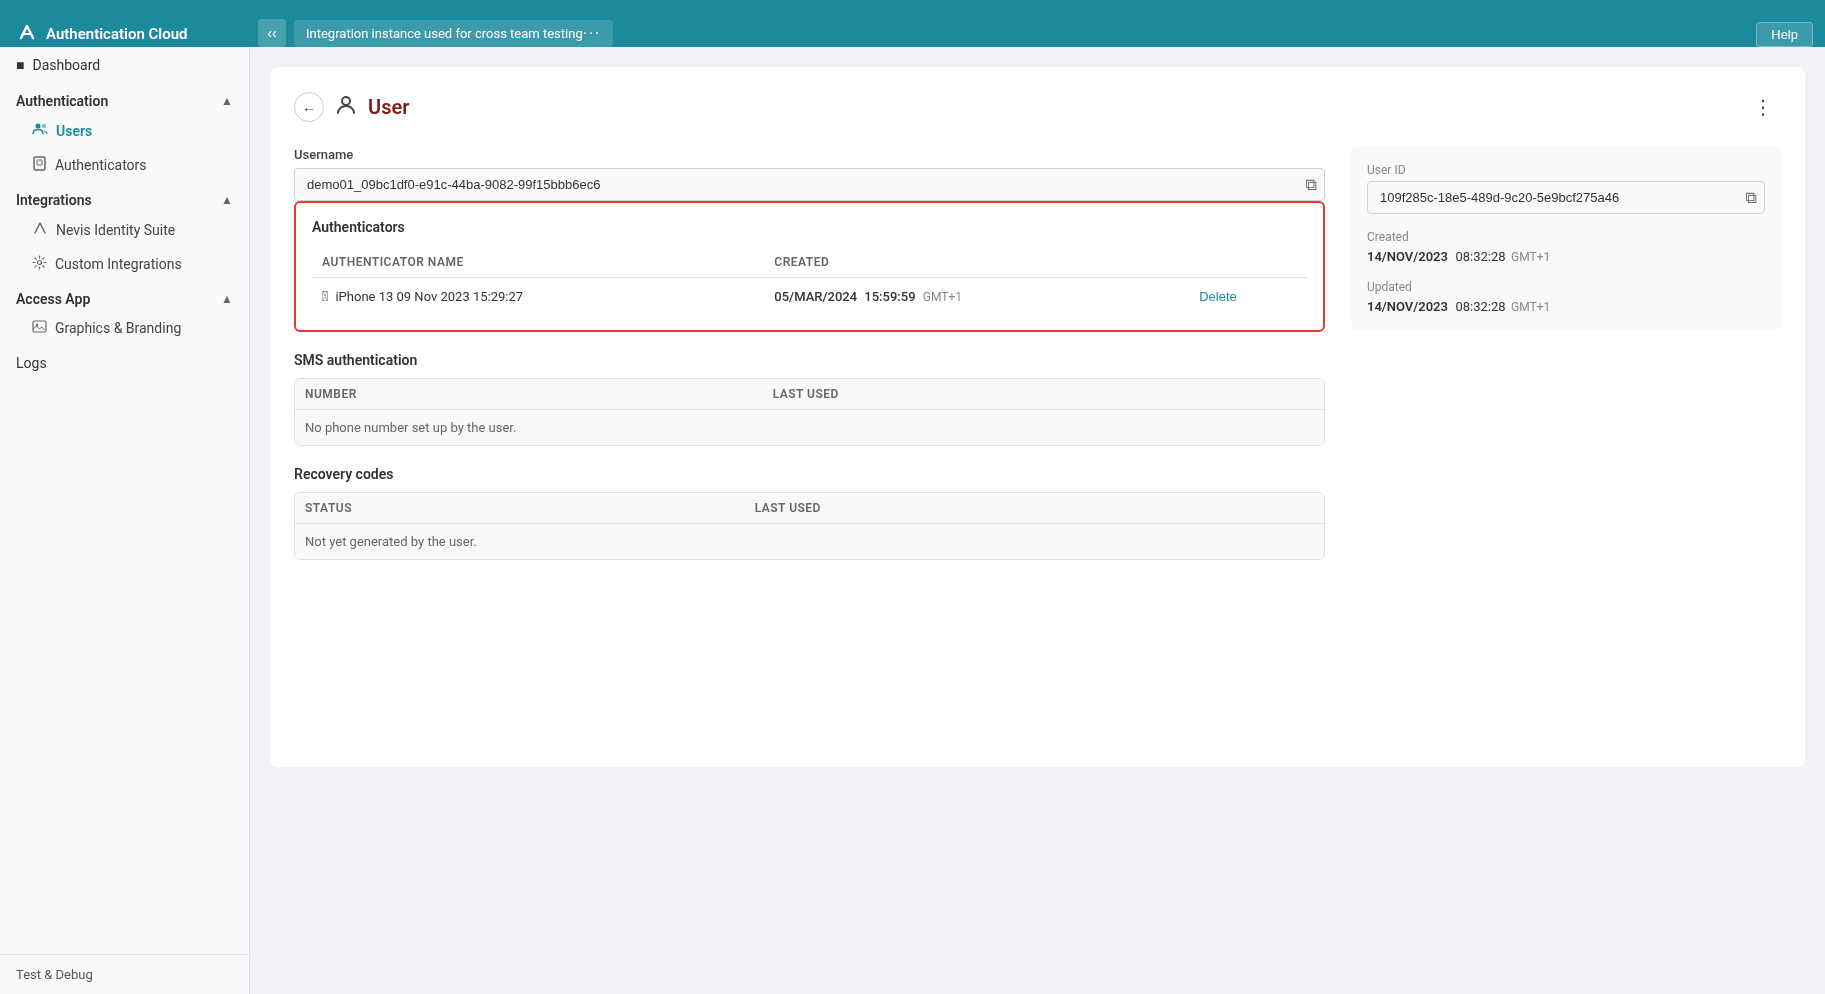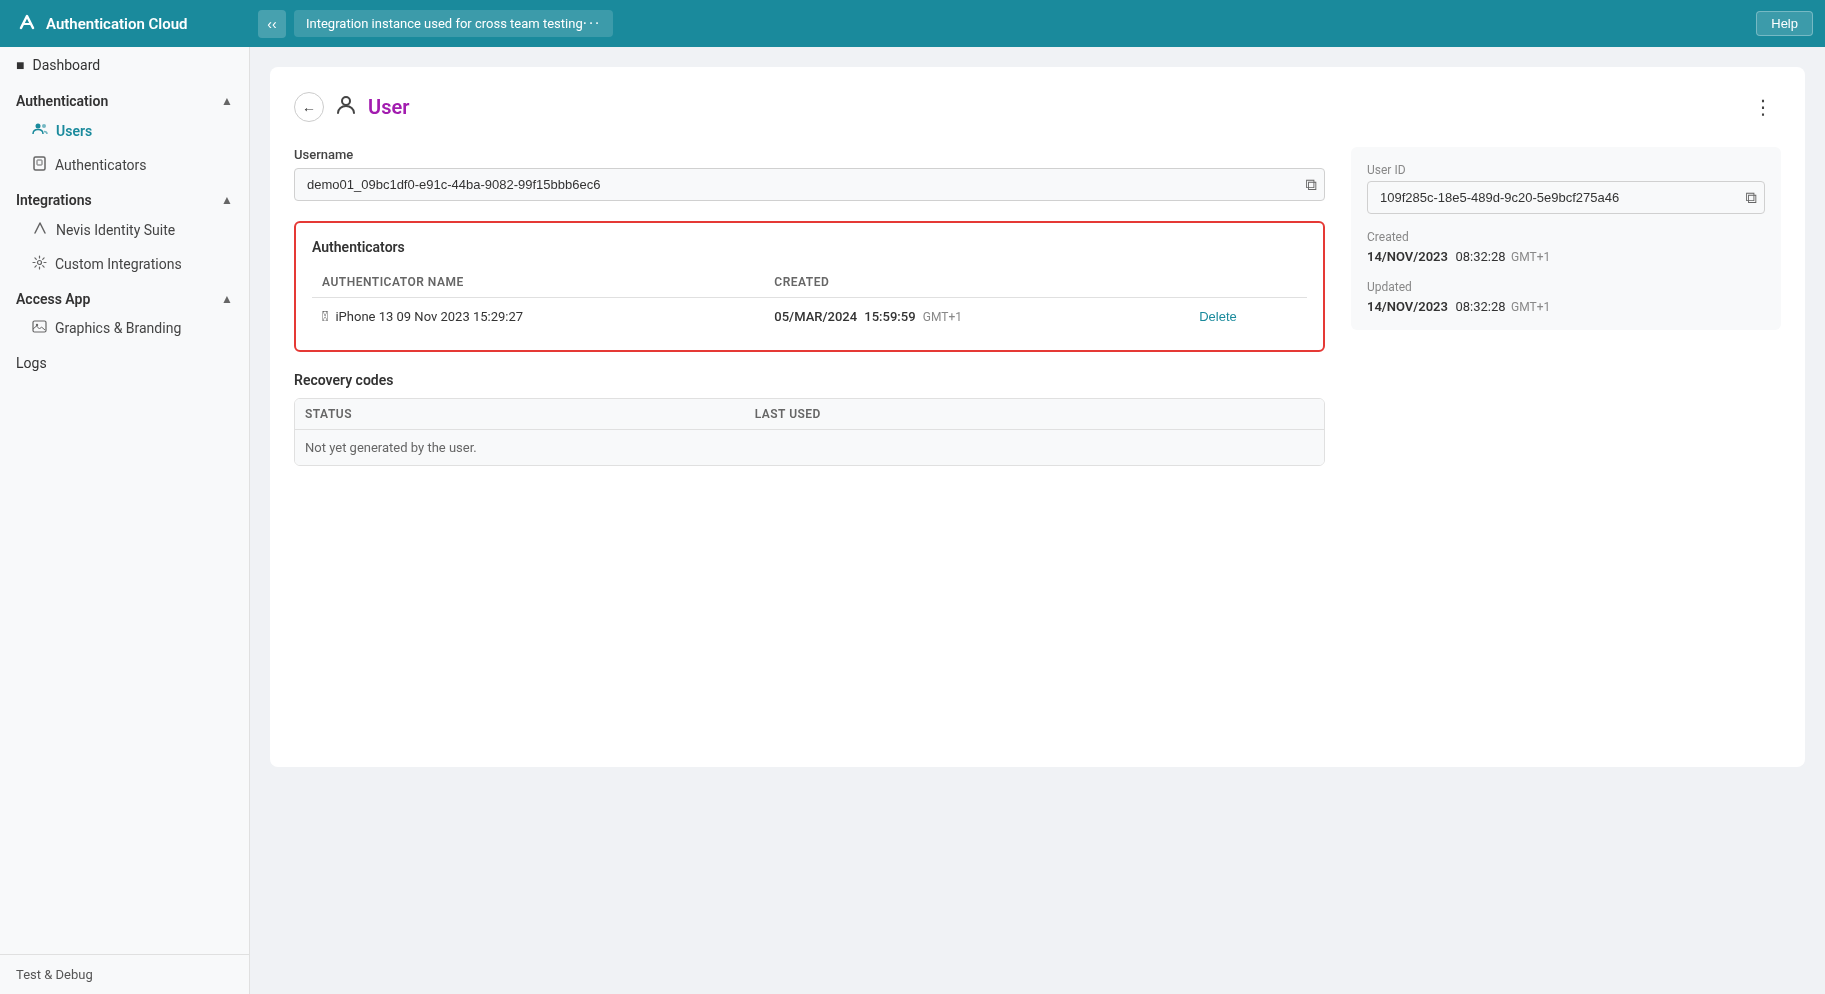--- a/index.html
+++ b/index.html
@@ -1,21 +1,21 @@
 <!DOCTYPE html>
 <html><head>
   <meta charset="utf-8">
   <style>
     * { box-sizing: border-box; margin: 0; padding: 0; }
     body { font-family: -apple-system, BlinkMacSystemFont, 'Segoe UI', Roboto, sans-serif; font-size: 14px; background: #f0f2f5; display: flex; flex-direction: column; height: 994px; overflow: hidden; }
 
     
     .top-header {
       display: flex;
-      align-items: center;
+      align-items: flex-end;
       background: #1a8a9c;
       height: 47px;
       flex-shrink: 0;
     }
     .app-logo-area {
       display: flex;
       align-items: center;
       width: 250px;
       padding: 0 16px;
       gap: 8px;
@@ -166,21 +166,21 @@
       width: 30px;
       height: 30px;
       cursor: pointer;
       display: flex;
       align-items: center;
       justify-content: center;
       font-size: 14px;
       color: #333;
     }
     .page-title-icon { font-size: 22px; color: #444; }
-    .page-title { font-size: 20px; font-weight: 600; color: #a21caf; }
+    .page-title { font-size: 20px; font-weight: 600; color: #7f1d1d; }
     .more-btn {
       background: none;
       border: none;
       cursor: pointer;
       font-size: 20px;
       color: #444;
       padding: 4px 8px;
     }
 
     
@@ -196,21 +196,20 @@
 
     
     .field-label {
       font-size: 13px;
       color: #444;
       margin-bottom: 6px;
       font-weight: 500;
     }
     .field-input-wrapper {
       position: relative;
-      margin-bottom: 20px;
     }
     .field-input {
       width: 100%;
       padding: 8px 40px 8px 12px;
       border: 1px solid #d0d0d0;
       border-radius: 4px;
       font-size: 13px;
       background: #f8f9fa;
       color: #333;
     }
@@ -504,20 +503,38 @@
                     <span class="time-tz">GMT+1</span>
                   </td>
                   <td>
                     <button class="delete-btn">Delete</button>
                   </td>
                 </tr>
               </tbody>
             </table>
           </div>
 
+          <div class="plain-section">
+            <div class="plain-section-title">SMS authentication</div>
+            <div class="plain-table-wrapper">
+              <table class="plain-table">
+                <thead>
+                  <tr>
+                    <th>NUMBER</th>
+                    <th>LAST USED</th>
+                  </tr>
+                </thead>
+                <tbody>
+                  <tr class="empty-row">
+                    <td colspan="2">No phone number set up by the user.</td>
+                  </tr>
+                </tbody>
+              </table>
+            </div>
+          </div>
 
           <div class="plain-section">
             <div class="plain-section-title">Recovery codes</div>
             <div class="plain-table-wrapper">
               <table class="plain-table">
                 <thead>
                   <tr>
                     <th>STATUS</th>
                     <th>LAST USED</th>
                   </tr>

